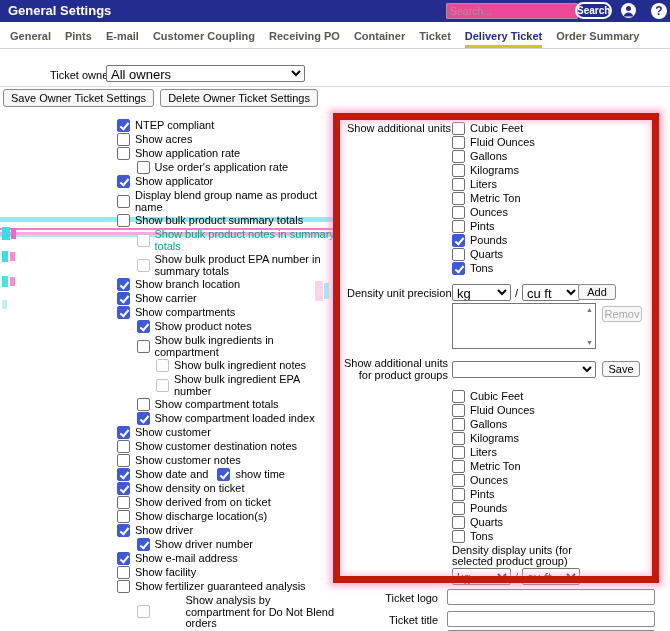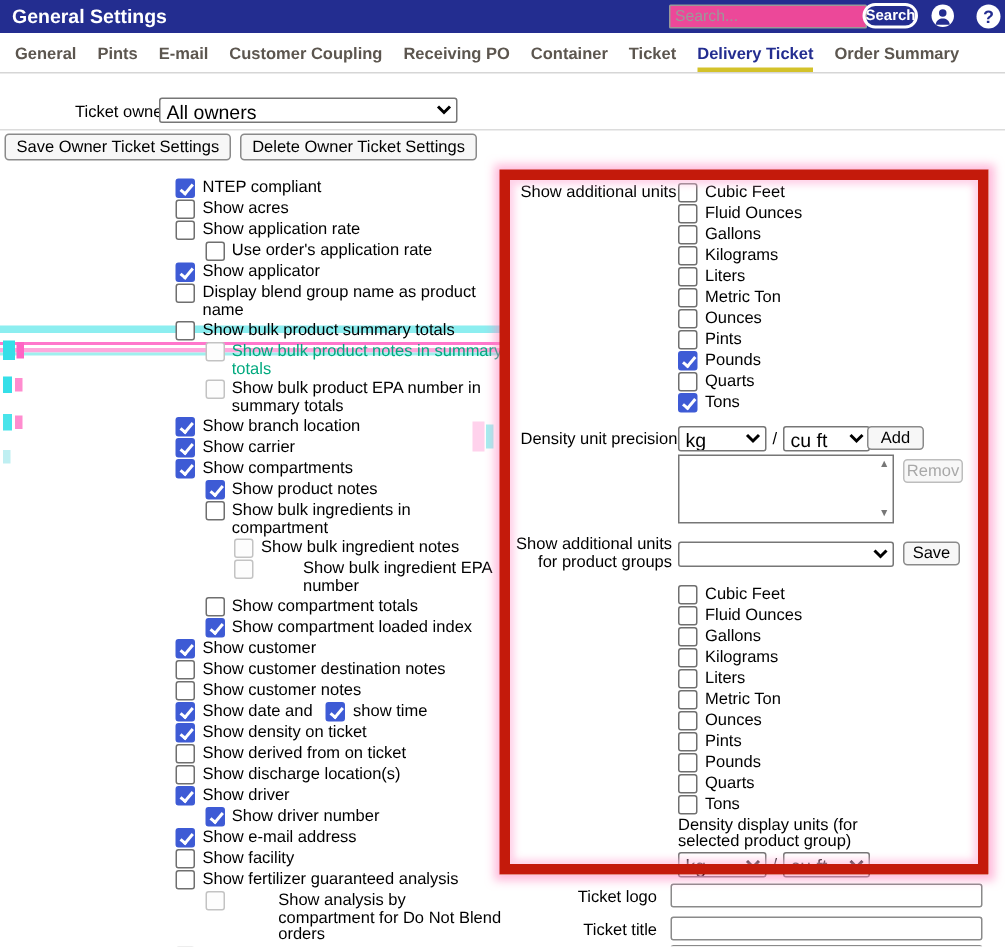--- a/index.html
+++ b/index.html
@@ -32,21 +32,21 @@
   select{font-family:"Liberation Sans",sans-serif;font-size:13px;border:1px solid #767676;border-radius:2px;background:#fff;height:17px;}
   .owner-sel select{width:199px;}
   .section-line{position:absolute;left:0;top:86px;width:670px;border-top:1px solid #dcdcdc;}
   .btn{background:#f7f7f7;border:1px solid #8a8a8a;border-radius:3px;font-family:"Liberation Sans",sans-serif;
        font-size:11px;color:#000;padding:1px 7px;height:18px;cursor:pointer;}
   .btn:disabled{color:#a8a8a8;border-color:#bdbdbd;}
   .btn-row{position:absolute;left:3px;top:89px;display:flex;gap:6px;}
 
   
   .left-list{position:absolute;left:117px;top:119px;width:220px;}
-  .cb-row{display:flex;align-items:flex-start;margin-bottom:1px;}
+  .cb-row{display:flex;align-items:center;margin-bottom:1px;}
   .cb{appearance:none;-webkit-appearance:none;width:13px;height:13px;border:1px solid #6f6f6f;border-radius:2px;
       background:#fff;margin:0;flex:none;cursor:pointer;}
   .cb:checked{background:#3e5bd5;border-color:#3e5bd5;}
   .cb:checked::after{content:"";display:block;width:3px;height:7px;border:solid #fff;border-width:0 2px 2px 0;
       transform:rotate(40deg);margin:1px 0 0 4px;}
   .cb:disabled{border-color:#c3c3c3;background:#fdfdfd;}
   .cb-label{margin-left:5px;line-height:11.5px;padding-top:1px;cursor:pointer;}
   .dual-gap{margin-left:9px;}
 
   
@@ -178,21 +178,21 @@
         <span class="cb-label">Show product notes</span>
       </div>
       <div class="cb-row" style="padding-left: 19.5px;">
         <input type="checkbox" class="cb" style="">
         <span class="cb-label">Show bulk ingredients in compartment</span>
       </div>
       <div class="cb-row" style="padding-left: 39px;">
         <input type="checkbox" class="cb" disabled="" style="">
         <span class="cb-label">Show bulk ingredient notes</span>
       </div>
-      <div class="cb-row" style="padding-left: 39px; gap: 28px;">
+      <div class="cb-row" style="padding-left: 39px;">
         <input type="checkbox" class="cb" disabled="" style="">
         <span class="cb-label">Show bulk ingredient EPA number</span>
       </div>
       <div class="cb-row" style="padding-left: 19.5px;">
         <input type="checkbox" class="cb" style="">
         <span class="cb-label">Show compartment totals</span>
       </div>
       <div class="cb-row" style="padding-left: 19.5px;">
         <input type="checkbox" class="cb" checked="" style="">
         <span class="cb-label">Show compartment loaded index</span>

